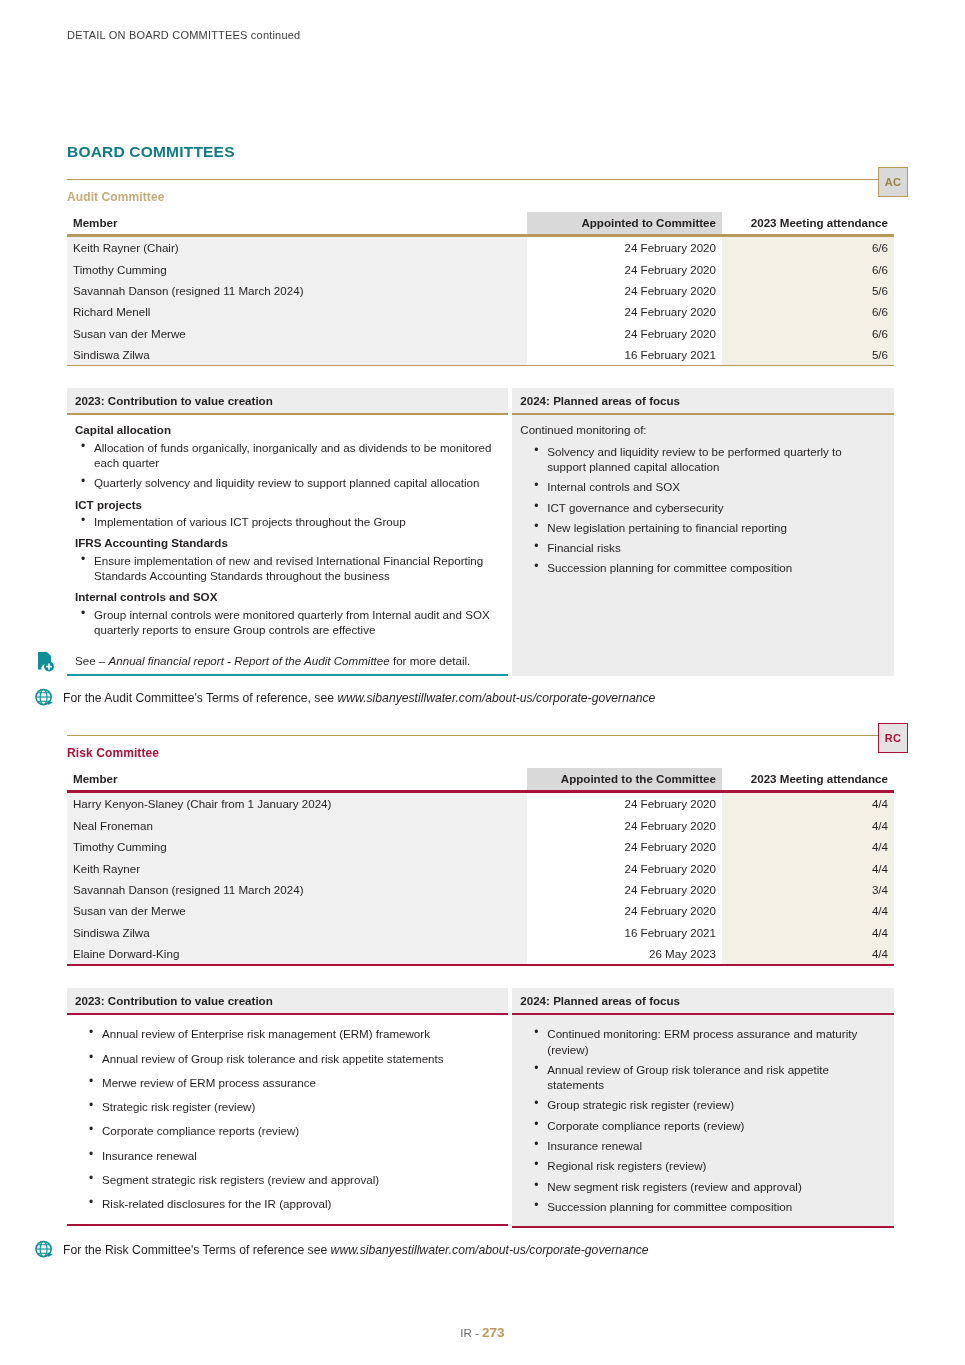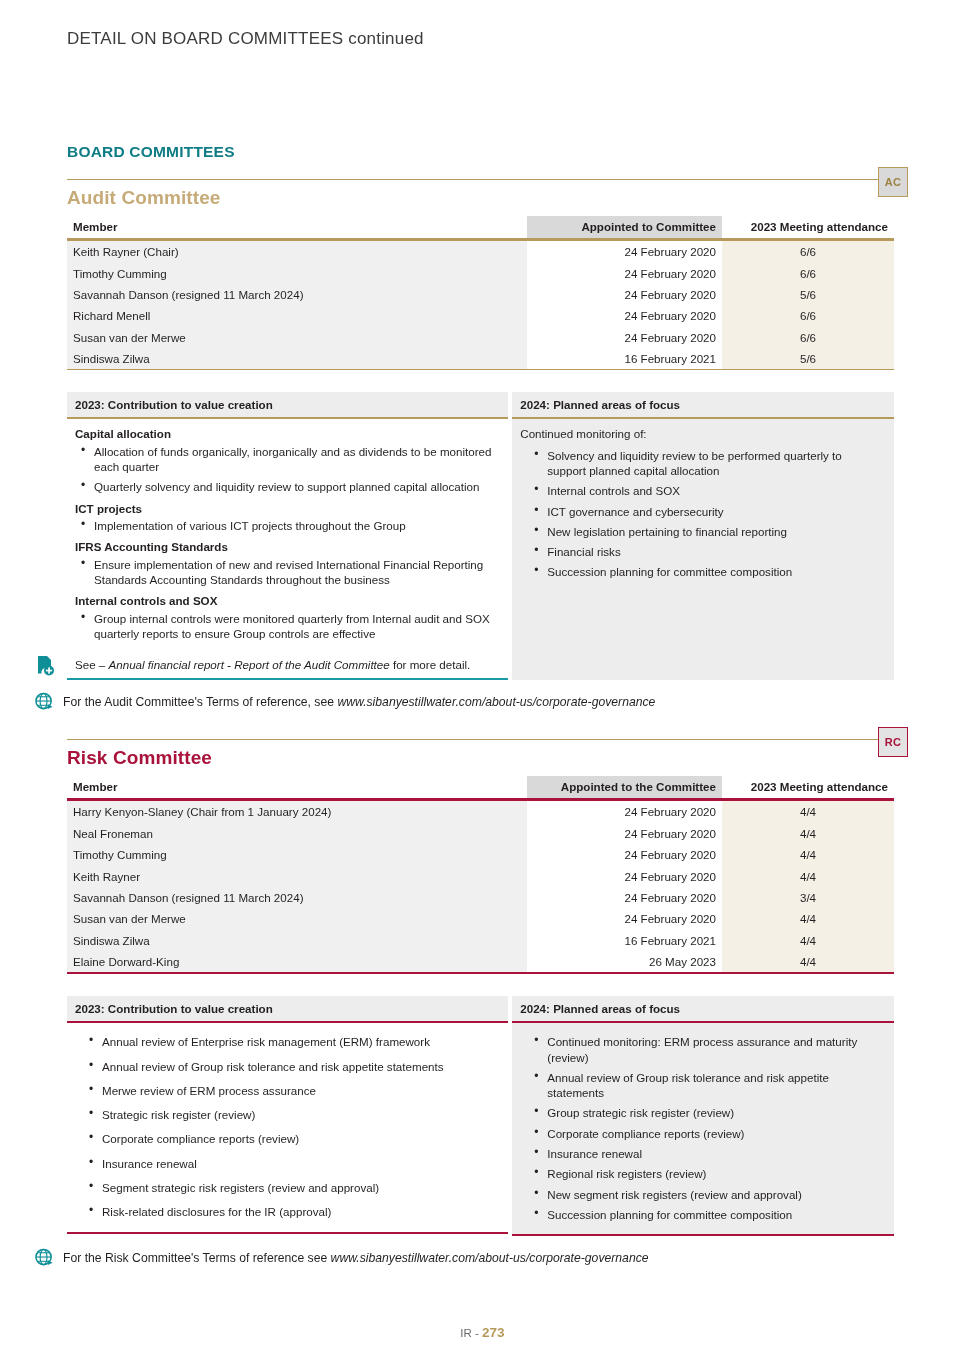--- a/index.html
+++ b/index.html
@@ -20,21 +20,21 @@
     width: 965px;
     height: 1365px;
     box-sizing: border-box;
   }
 
   
   .running-head {
     position: absolute;
     left: 67px;
     top: 29px;
-    font-size: 17px;
+    font-size: 11px;
     letter-spacing: 0.2px;
     color: #3c3c3b;
   }
 
   
   .content {
     position: absolute;
     left: 67px;
     top: 143px;
     width: 827px;
@@ -54,21 +54,21 @@
     margin-top: 18px;
   }
   .committee-head {
     position: relative;
     border-top: 1.5px solid #b79a5b;
     padding-top: 7px;
   }
   .committee.risk .committee-head { border-top-color: #b79a5b; }
 
   .committee-name {
-    font-size: 19px;
+    font-size: 12px;
     font-weight: bold;
     letter-spacing: 0.1px;
   }
   .committee.audit .committee-name { color: #c6ab78; }
   .committee.risk  .committee-name { color: #a9123a; }
 
   .badge {
     position: absolute;
     right: -14px;
     top: -13px;
@@ -124,21 +124,21 @@
   .committee.risk  table.members thead th { border-bottom: 3.5px solid #a9123a; }
 
   table.members tbody td {
     padding: 4.2px 6px;
     font-size: 11.6px;
     color: #231f20;
     vertical-align: middle;
   }
   table.members tbody td.col-name { background: #f0f0f0; text-align: left; }
   table.members tbody td.col-date { background: #ffffff; text-align: right; padding-left: 40px; }
-  table.members tbody td.col-att  { background: #f5f0e6; text-align: center; }
+  table.members tbody td.col-att  { background: #f5f0e6; text-align: right; }
 
   .committee.audit table.members tbody tr:last-child td { border-bottom: 1.5px solid #b79a5b; }
   .committee.risk  table.members tbody tr:last-child td { border-bottom: 2.5px solid #a9123a; }
 
   
   .panels {
     display: flex;
     gap: 0px;
     margin-top: 22px;
     position: relative;

